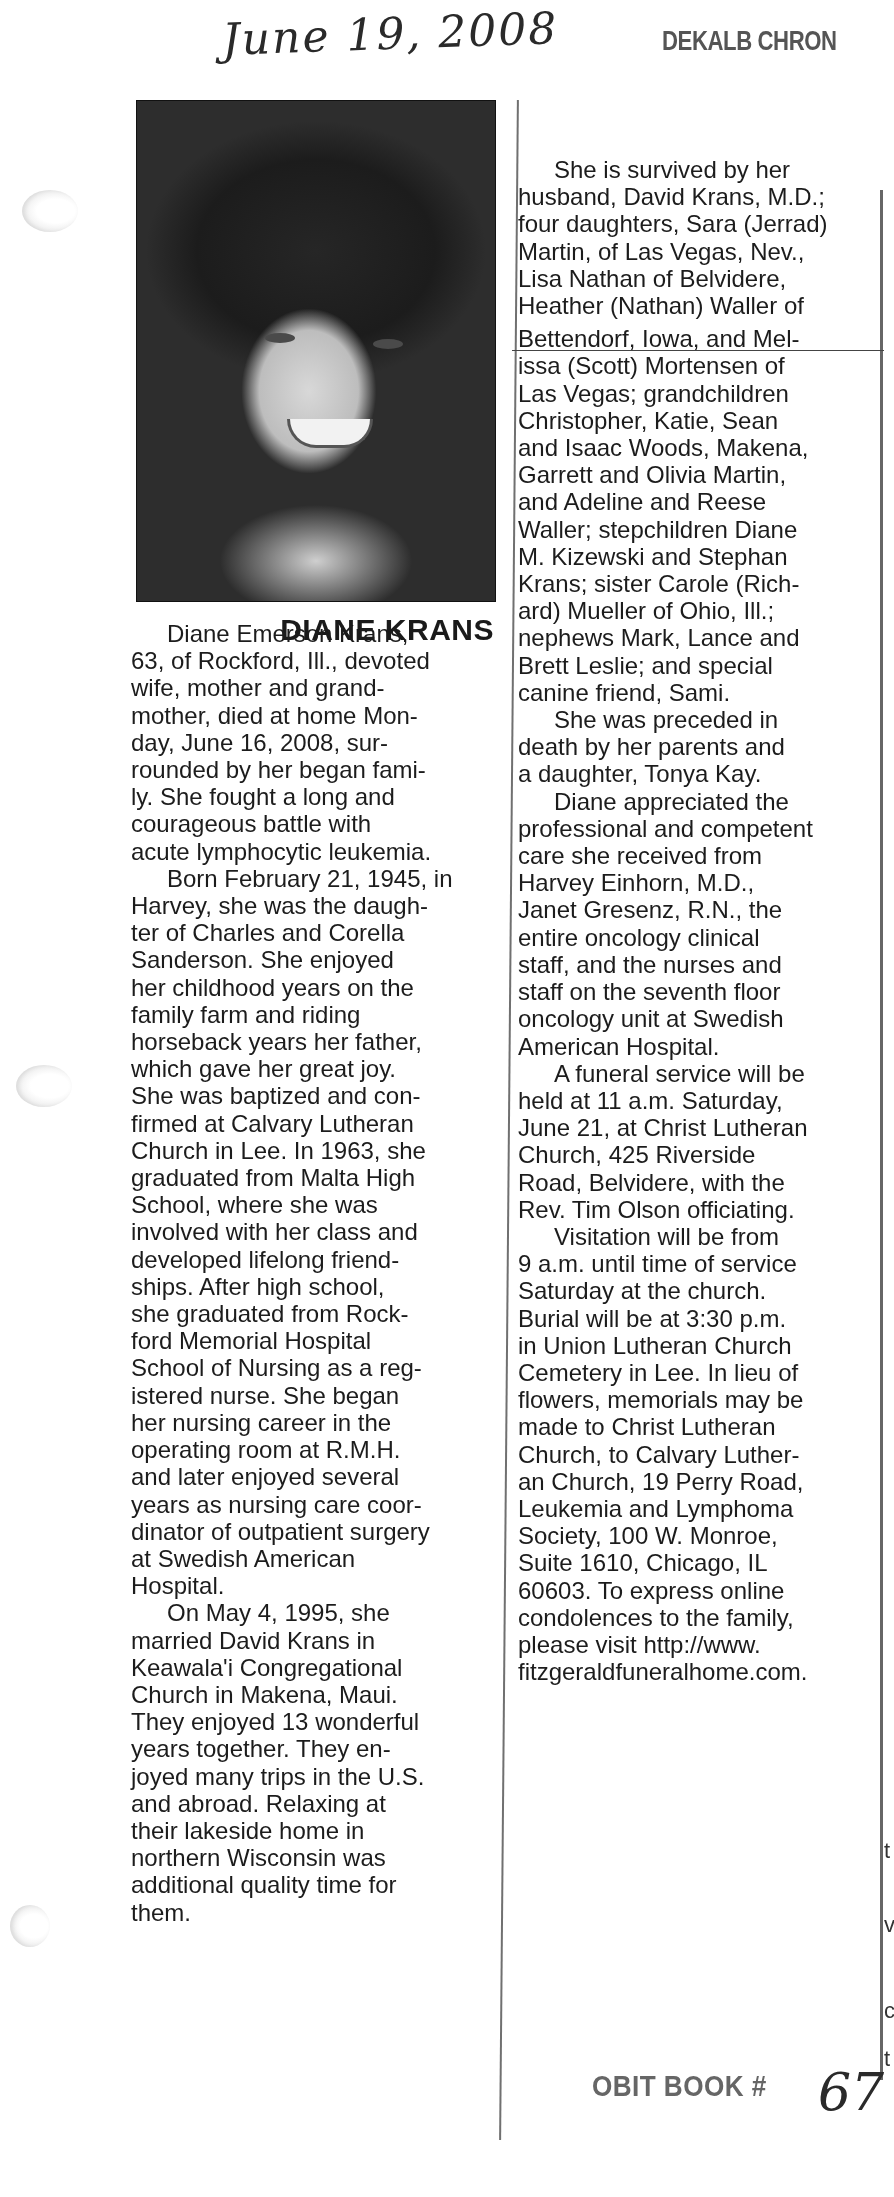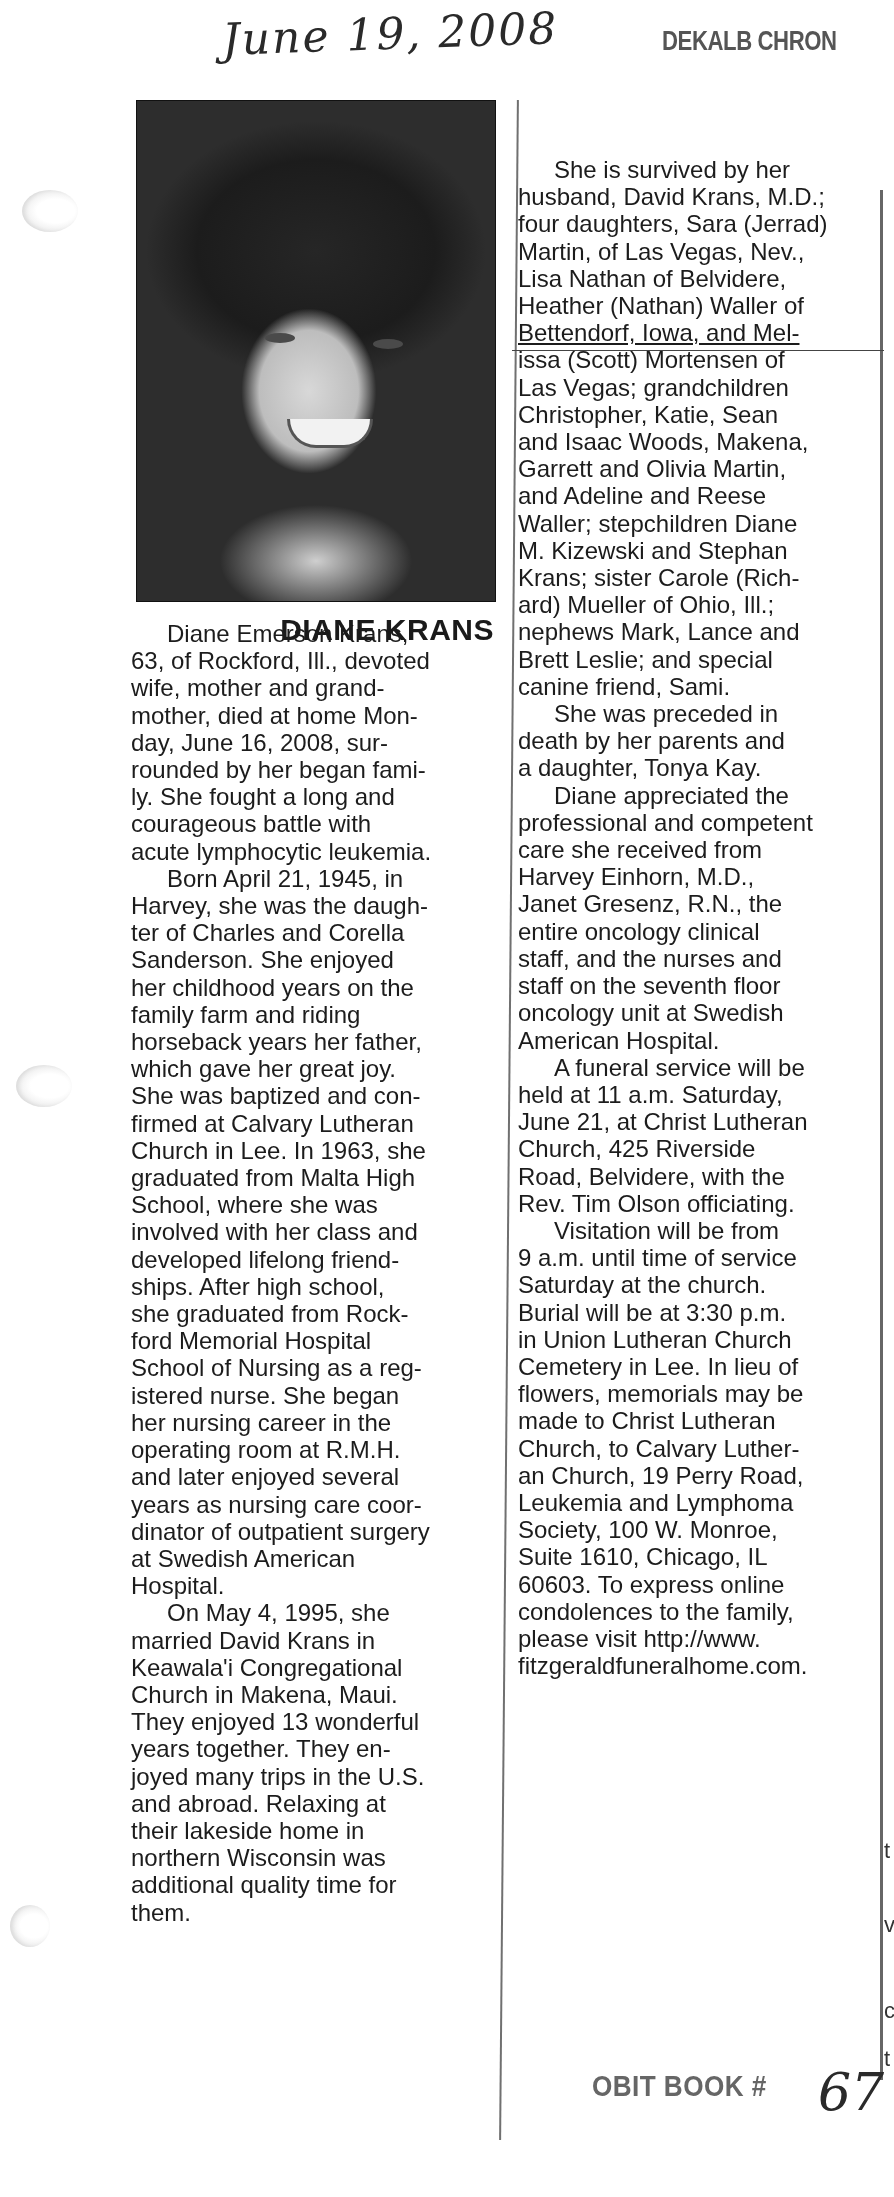--- a/index.html
+++ b/index.html
@@ -93,21 +93,21 @@
 <div class="col" id="col-left">
     <span class="line indent">Diane Emerson Krans,</span>
     <span class="line">63, of Rockford, Ill., devoted</span>
     <span class="line">wife, mother and grand-</span>
     <span class="line">mother, died at home Mon-</span>
     <span class="line">day, June 16, 2008, sur-</span>
     <span class="line">rounded by her began fami-</span>
     <span class="line">ly. She fought a long and</span>
     <span class="line">courageous battle with</span>
     <span class="line">acute lymphocytic leukemia.</span>
-    <span class="line indent">Born April 21, 1945, in</span>
+    <span class="line indent">Born February 21, 1945, in</span>
     <span class="line">Harvey, she was the daugh-</span>
     <span class="line">ter of Charles and Corella</span>
     <span class="line">Sanderson. She enjoyed</span>
     <span class="line">her childhood years on the</span>
     <span class="line">family farm and riding</span>
     <span class="line">horseback years her father,</span>
     <span class="line">which gave her great joy.</span>
     <span class="line">She was baptized and con-</span>
     <span class="line">firmed at Calvary Lutheran</span>
     <span class="line">Church in Lee. In 1963, she</span>
@@ -140,21 +140,21 @@
     <span class="line">additional quality time for</span>
     <span class="line">them.</span>
   </div>
 <div class="col" id="col-right">
     <span class="line indent">She is survived by her</span>
     <span class="line">husband, David Krans, M.D.;</span>
     <span class="line">four daughters, Sara (Jerrad)</span>
     <span class="line">Martin, of Las Vegas, Nev.,</span>
     <span class="line">Lisa Nathan of Belvidere,</span>
     <span class="line">Heather (Nathan) Waller of</span>
-    <span class="line" style=" text-decoration: underline;">Bettendorf, Iowa, and Mel-</span>
+    <span class="line" style="margin-top: 6px;">Bettendorf, Iowa, and Mel-</span>
     <span class="line">issa (Scott) Mortensen of</span>
     <span class="line">Las Vegas; grandchildren</span>
     <span class="line">Christopher, Katie, Sean</span>
     <span class="line">and Isaac Woods, Makena,</span>
     <span class="line">Garrett and Olivia Martin,</span>
     <span class="line">and Adeline and Reese</span>
     <span class="line">Waller; stepchildren Diane</span>
     <span class="line">M. Kizewski and Stephan</span>
     <span class="line">Krans; sister Carole (Rich-</span>
     <span class="line">ard) Mueller of Ohio, Ill.;</span>

